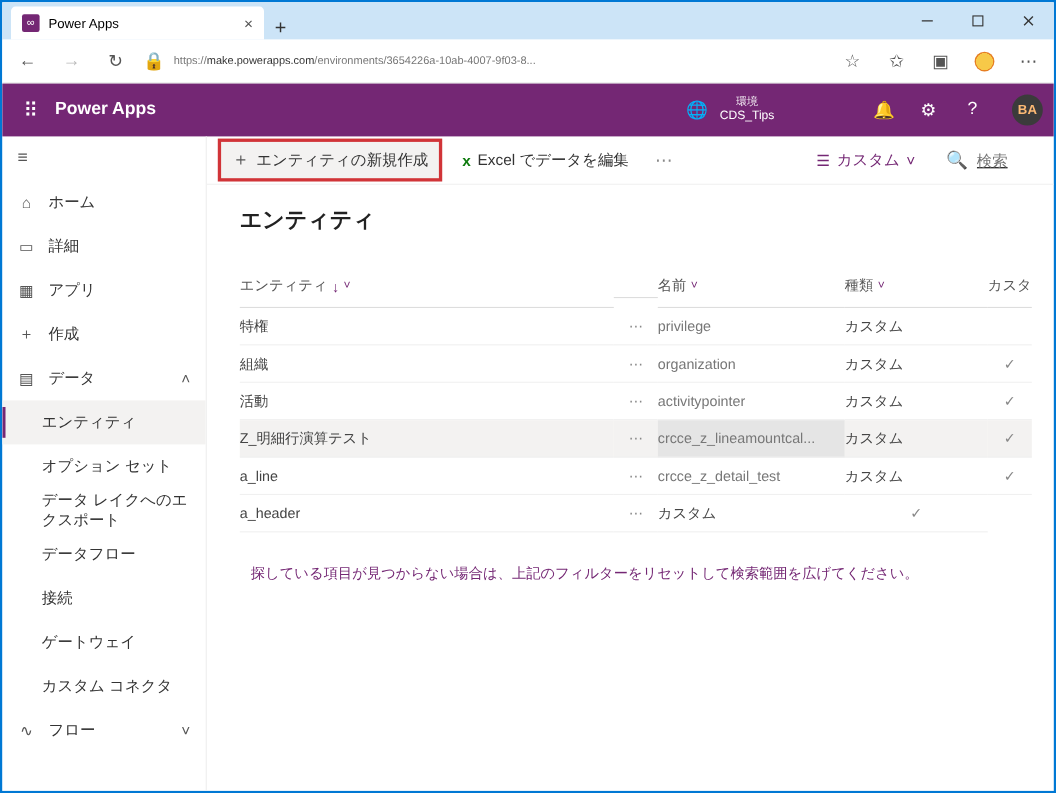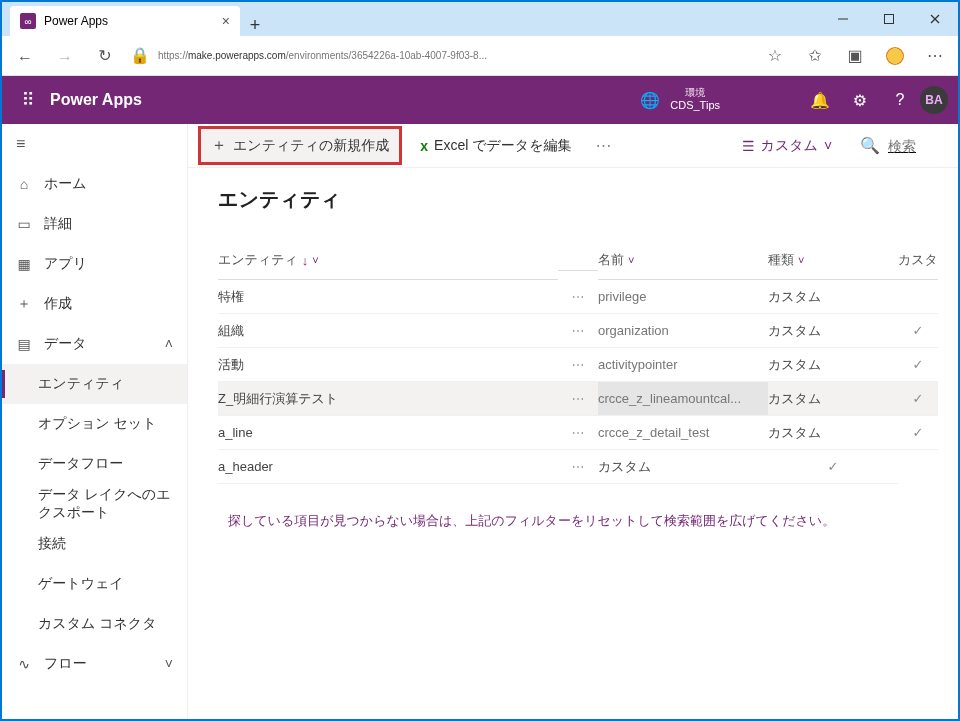--- a/index.html
+++ b/index.html
@@ -29,21 +29,21 @@
 
 .pa-header { height: 48px; background: #742774; display: flex; align-items: center; color: #fff; padding: 0 10px; }
 .pa-apps { width: 32px; font-size: 18px; text-align: center; }
 .pa-title { font-size: 16px; font-weight: 600; margin-left: 6px; }
 .pa-spacer { flex: 1; }
 .env { display: flex; align-items: center; gap: 10px; margin-right: 80px; }
 .env-globe { font-size: 16px; }
 .env-text { display: flex; flex-direction: column; font-size: 11px; line-height: 1.2; }
 .env-text .env-label { font-size: 10px; opacity: .9; text-align: center; }
 .pa-icon { width: 40px; text-align: center; font-size: 16px; }
-.avatar { width: 28px; height: 28px; border-radius: 50%; background: #3b3b3b; color: #f0abfc; display: flex; align-items: center; justify-content: center; font-size: 12px; font-weight: 600; margin-left: 0; text-align: center; }
+.avatar { width: 28px; height: 28px; border-radius: 50%; background: #3b3b3b; color: #fdba74; display: flex; align-items: center; justify-content: center; font-size: 12px; font-weight: 600; margin-left: 16px; text-align: center; }
 
 
 .body { display: flex; height: calc(721px - 34px - 40px - 48px - 4px); }
 
 
 .sidebar { width: 186px; border-right: 1px solid #eee; overflow: hidden; }
 .side-item { display: flex; align-items: center; height: 40px; padding: 0 14px; gap: 12px; font-size: 14px; color: #333; cursor: pointer; }
 .side-item.hamburger { font-size: 16px; color: #555; }
 .side-item .chev { margin-left: auto; color: #555; }
 .side-icon { width: 16px; text-align: center; color: #555; font-size: 14px; }
@@ -171,24 +171,24 @@
         <span>データ</span>
         <span class="chev">˄</span>
       </div>
     <div class="sub-item active">
         <span>エンティティ</span>
       </div>
     <div class="sub-item">
         <span>オプション セット</span>
       </div>
     <div class="sub-item">
+        <span>データ レイクへのエクスポート</span>
+      </div>
+    <div class="sub-item">
         <span>データフロー</span>
-      </div>
-    <div class="sub-item">
-        <span>データ レイクへのエクスポート</span>
       </div>
     <div class="sub-item">
         <span>接続</span>
       </div>
     <div class="sub-item">
         <span>ゲートウェイ</span>
       </div>
     <div class="sub-item">
         <span>カスタム コネクタ</span>
       </div>

